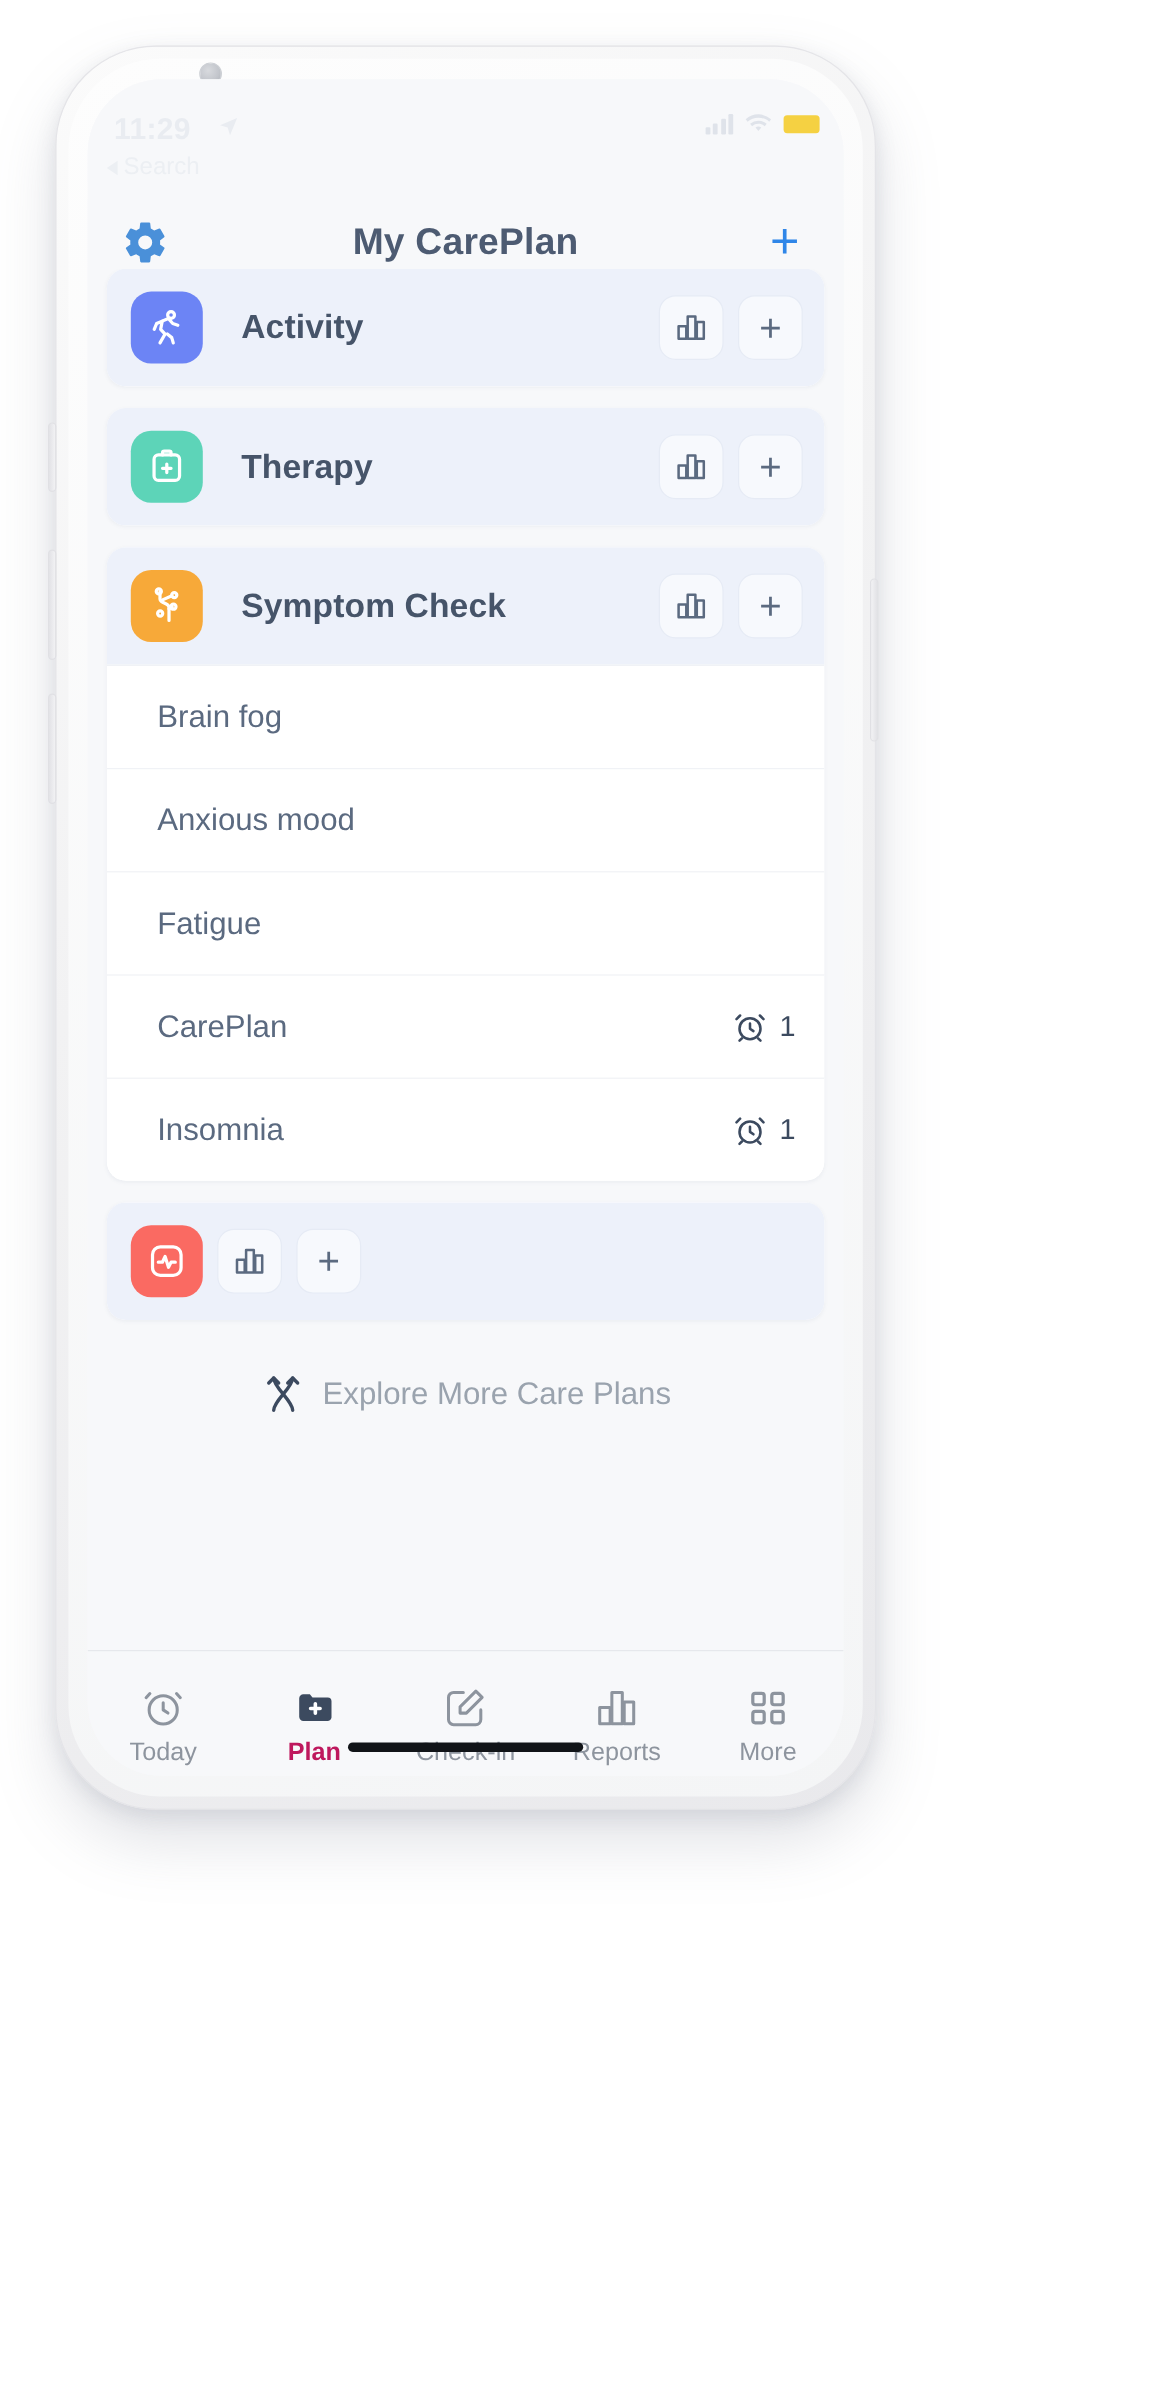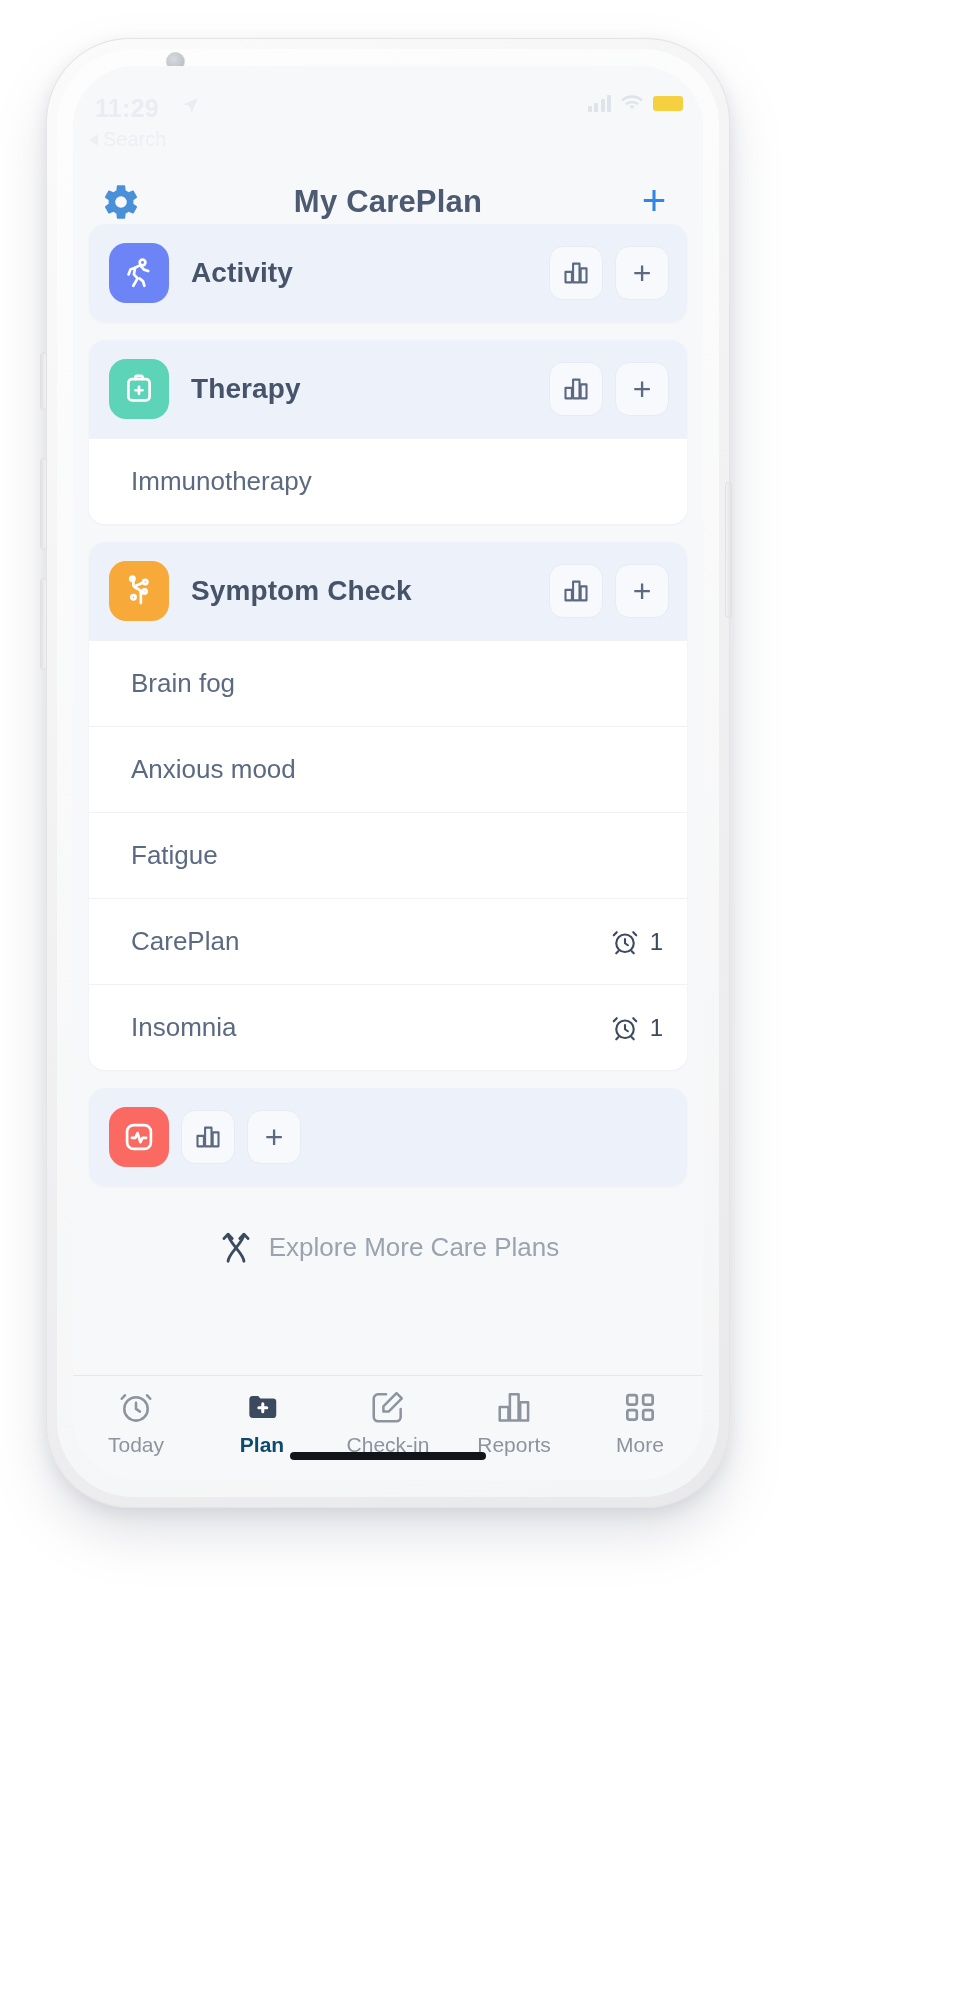--- a/index.html
+++ b/index.html
@@ -126,21 +126,21 @@
   .card-head {
     display: flex; align-items: center;
     height: 98px; padding: 0 18px 0 20px;
     background: #edf1fa;
   }
   .cat-icon {
     width: 60px; height: 60px; border-radius: 17px; flex: 0 0 auto;
     display: flex; align-items: center; justify-content: center;
   }
   .cat-title {
-    flex: 1 1 auto; margin-left: 22px;
+    flex: 1 1 auto; margin-left: 32px;
     font-size: 28px; font-weight: 700; color: #465469; letter-spacing: .1px;
   }
   .head-btn {
     width: 54px; height: 54px; border-radius: 14px;
     background: #f7f9fd; border: 1px solid #e6ebf5;
     display: flex; align-items: center; justify-content: center;
     margin-left: 12px; cursor: pointer; flex: 0 0 auto;
   }
   .head-btn.plus { font-size: 32px; font-weight: 300; color: #5b6a80; line-height: 1; }
 
@@ -162,28 +162,28 @@
   .explore {
     display: flex; align-items: center; justify-content: center;
     gap: 14px; margin-top: 28px; padding: 14px 0 20px 0; cursor: pointer;
   }
   .explore-label { font-size: 26px; color: #9aa3ae; }
 
   
   .tabbar {
     position: absolute; left: 0; bottom: 0; width: 630px; height: 105px;
     background: #f7f8fa; border-top: 1px solid #e6e8ec;
-    display: flex; align-items: flex-start; padding-top: 12px;
+    display: flex; align-items: flex-start; padding-top: 28px;
   }
   .tab {
     flex: 1 1 0; display: flex; flex-direction: column;
     align-items: center; gap: 7px; cursor: pointer;
   }
   .tab-label { font-size: 21px; color: #8d949e; }
-  .tab.active .tab-label { color: #0c4a6e; font-weight: 600; }
+  .tab.active .tab-label { color: #be185d; font-weight: 600; }
   .home-indicator {
     position: absolute; left: 50%; transform: translateX(-50%);
     bottom: 20px; width: 196px; height: 8px; border-radius: 5px; background: #111418;
   }
 </style>
 </head>
 <body>
 
 <div id="stage">
 
@@ -269,23 +269,20 @@
           <div class="cat-title">Therapy</div>
           <div class="head-btn">
             <svg width="28" height="28" viewBox="0 0 24 24" fill="none" stroke="#5b6a80" stroke-width="1.8" stroke-linejoin="round">
               <rect x="3" y="11" width="5.5" height="9"></rect>
                 <rect x="9.5" y="4" width="5.5" height="16"></rect>
                 <rect x="16" y="8" width="5" height="12"></rect>
             </svg>
           </div>
           <div class="head-btn plus">+</div>
         </div>
-        <div class="row">
-          <div class="row-label">Immunotherapy</div>
-        </div>
       </div>
 
       <div class="card">
         <div class="card-head">
           <div class="cat-icon" style="background:#f7a939">
             <svg width="34" height="34" viewBox="0 0 24 24" fill="none" stroke="#ffffff" stroke-width="1.9" stroke-linecap="round" stroke-linejoin="round">
               <path d="M8 3.5v4.2c0 1 .6 1.6 1.6 2.1l2.1 1c1 .5 1.6 1.2 1.6 2.2v7.5"></path>
               <circle cx="7.3" cy="3.4" r="1.5"></circle>
                 <circle cx="16.4" cy="5.6" r="1.5"></circle>
               <circle cx="15.9" cy="12.4" r="1.5"></circle>

